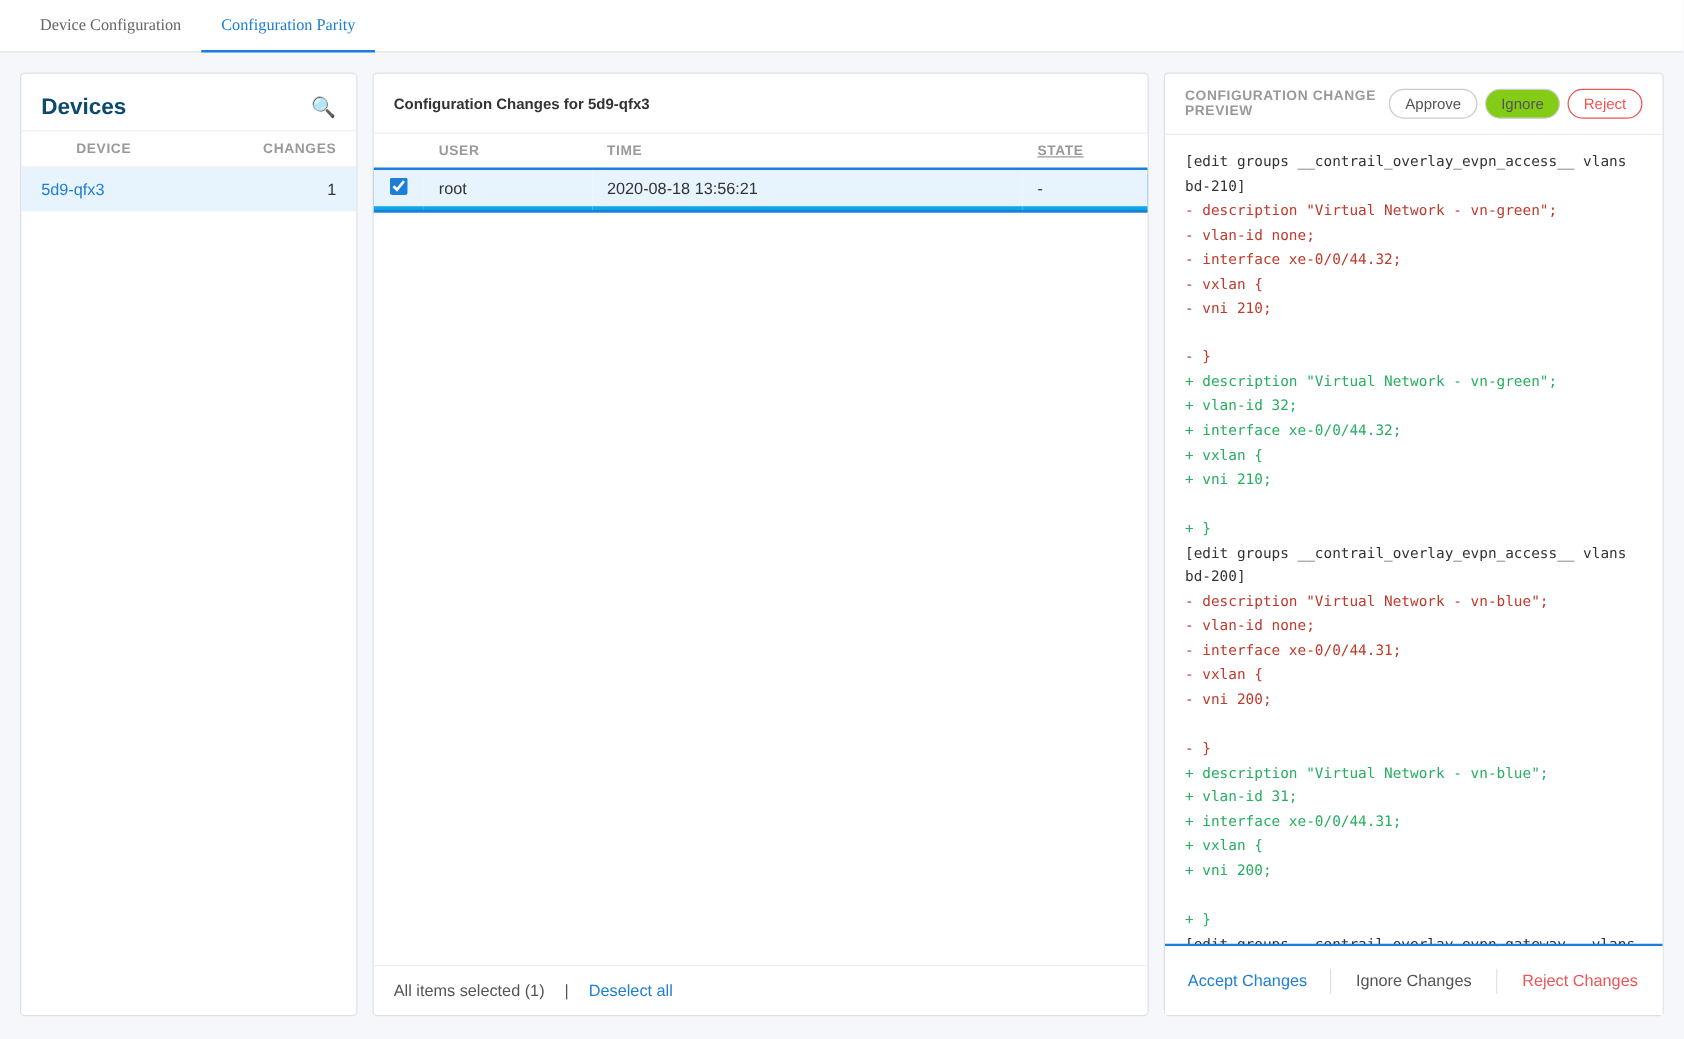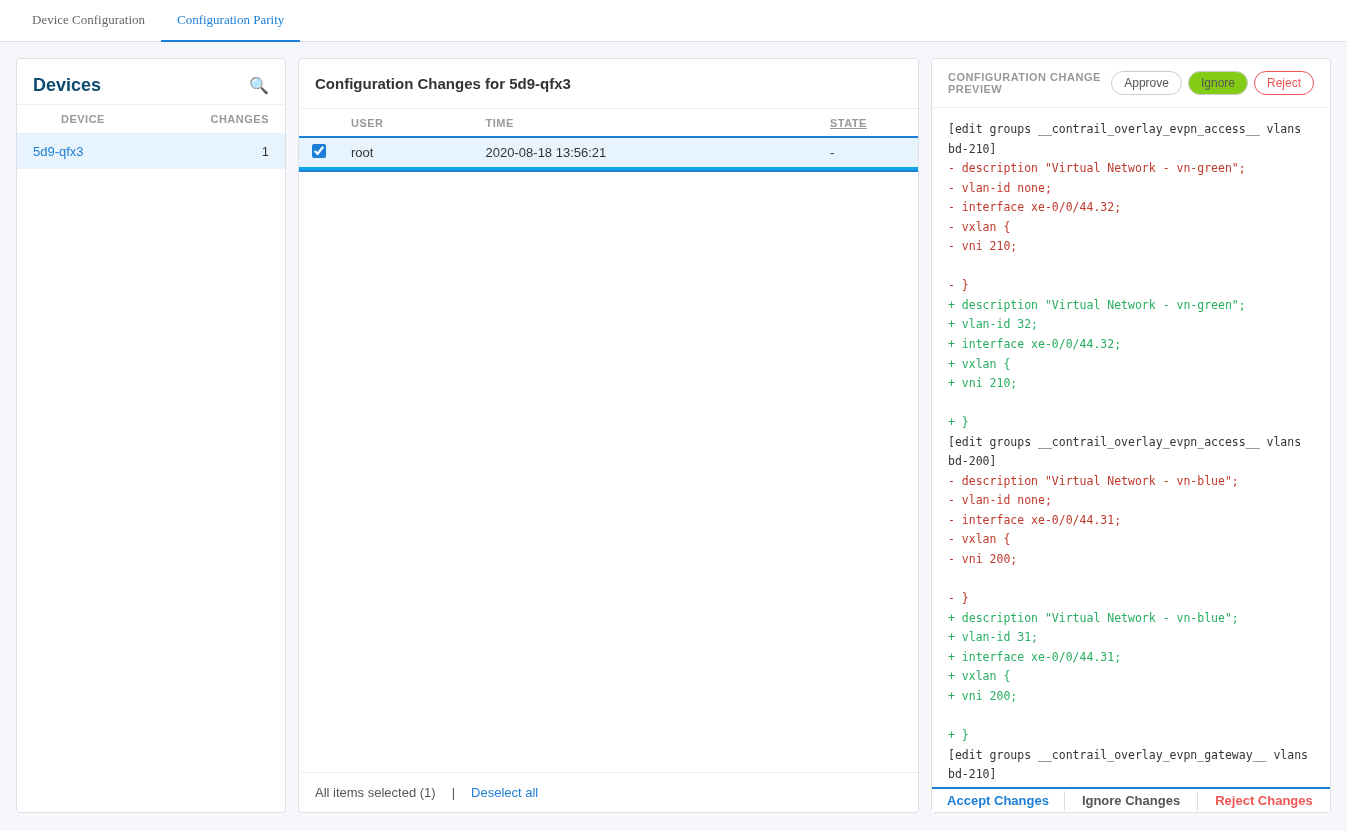--- a/index.html
+++ b/index.html
@@ -101,21 +101,21 @@
       border-radius: 4px;
       display: flex;
       flex-direction: column;
       min-width: 0;
     }
     .config-header {
       padding: 16px;
       border-bottom: 1px solid #eee;
     }
     .config-title {
-      font-size: 15px;
+      font-size: 12px;
       font-weight: 600;
       color: #333;
     }
     .config-table-area {
       flex: 1;
       overflow-y: auto;
     }
     .config-table {
       width: 100%;
       border-collapse: collapse;
@@ -239,26 +239,26 @@
     .preview-content .neutral { color: #333; }
 
     .preview-footer {
       border-top: 2px solid #1c7ed6;
       padding: 0;
       display: flex;
       align-items: center;
     }
     .action-btn {
       flex: 1;
-      padding: 4px 8px;
+      padding: 20px 8px;
       background: #fff;
       border: none;
       cursor: pointer;
       font-size: 13px;
-      font-weight: 700;
+      font-weight: 400;
       text-align: center;
     }
     .action-btn.accept { color: #1c7ed6; }
     .action-btn.ignore { color: #555; }
     .action-btn.reject { color: #e55; }
     .action-divider {
       width: 1px;
       height: 20px;
       background: #ddd;
     }

